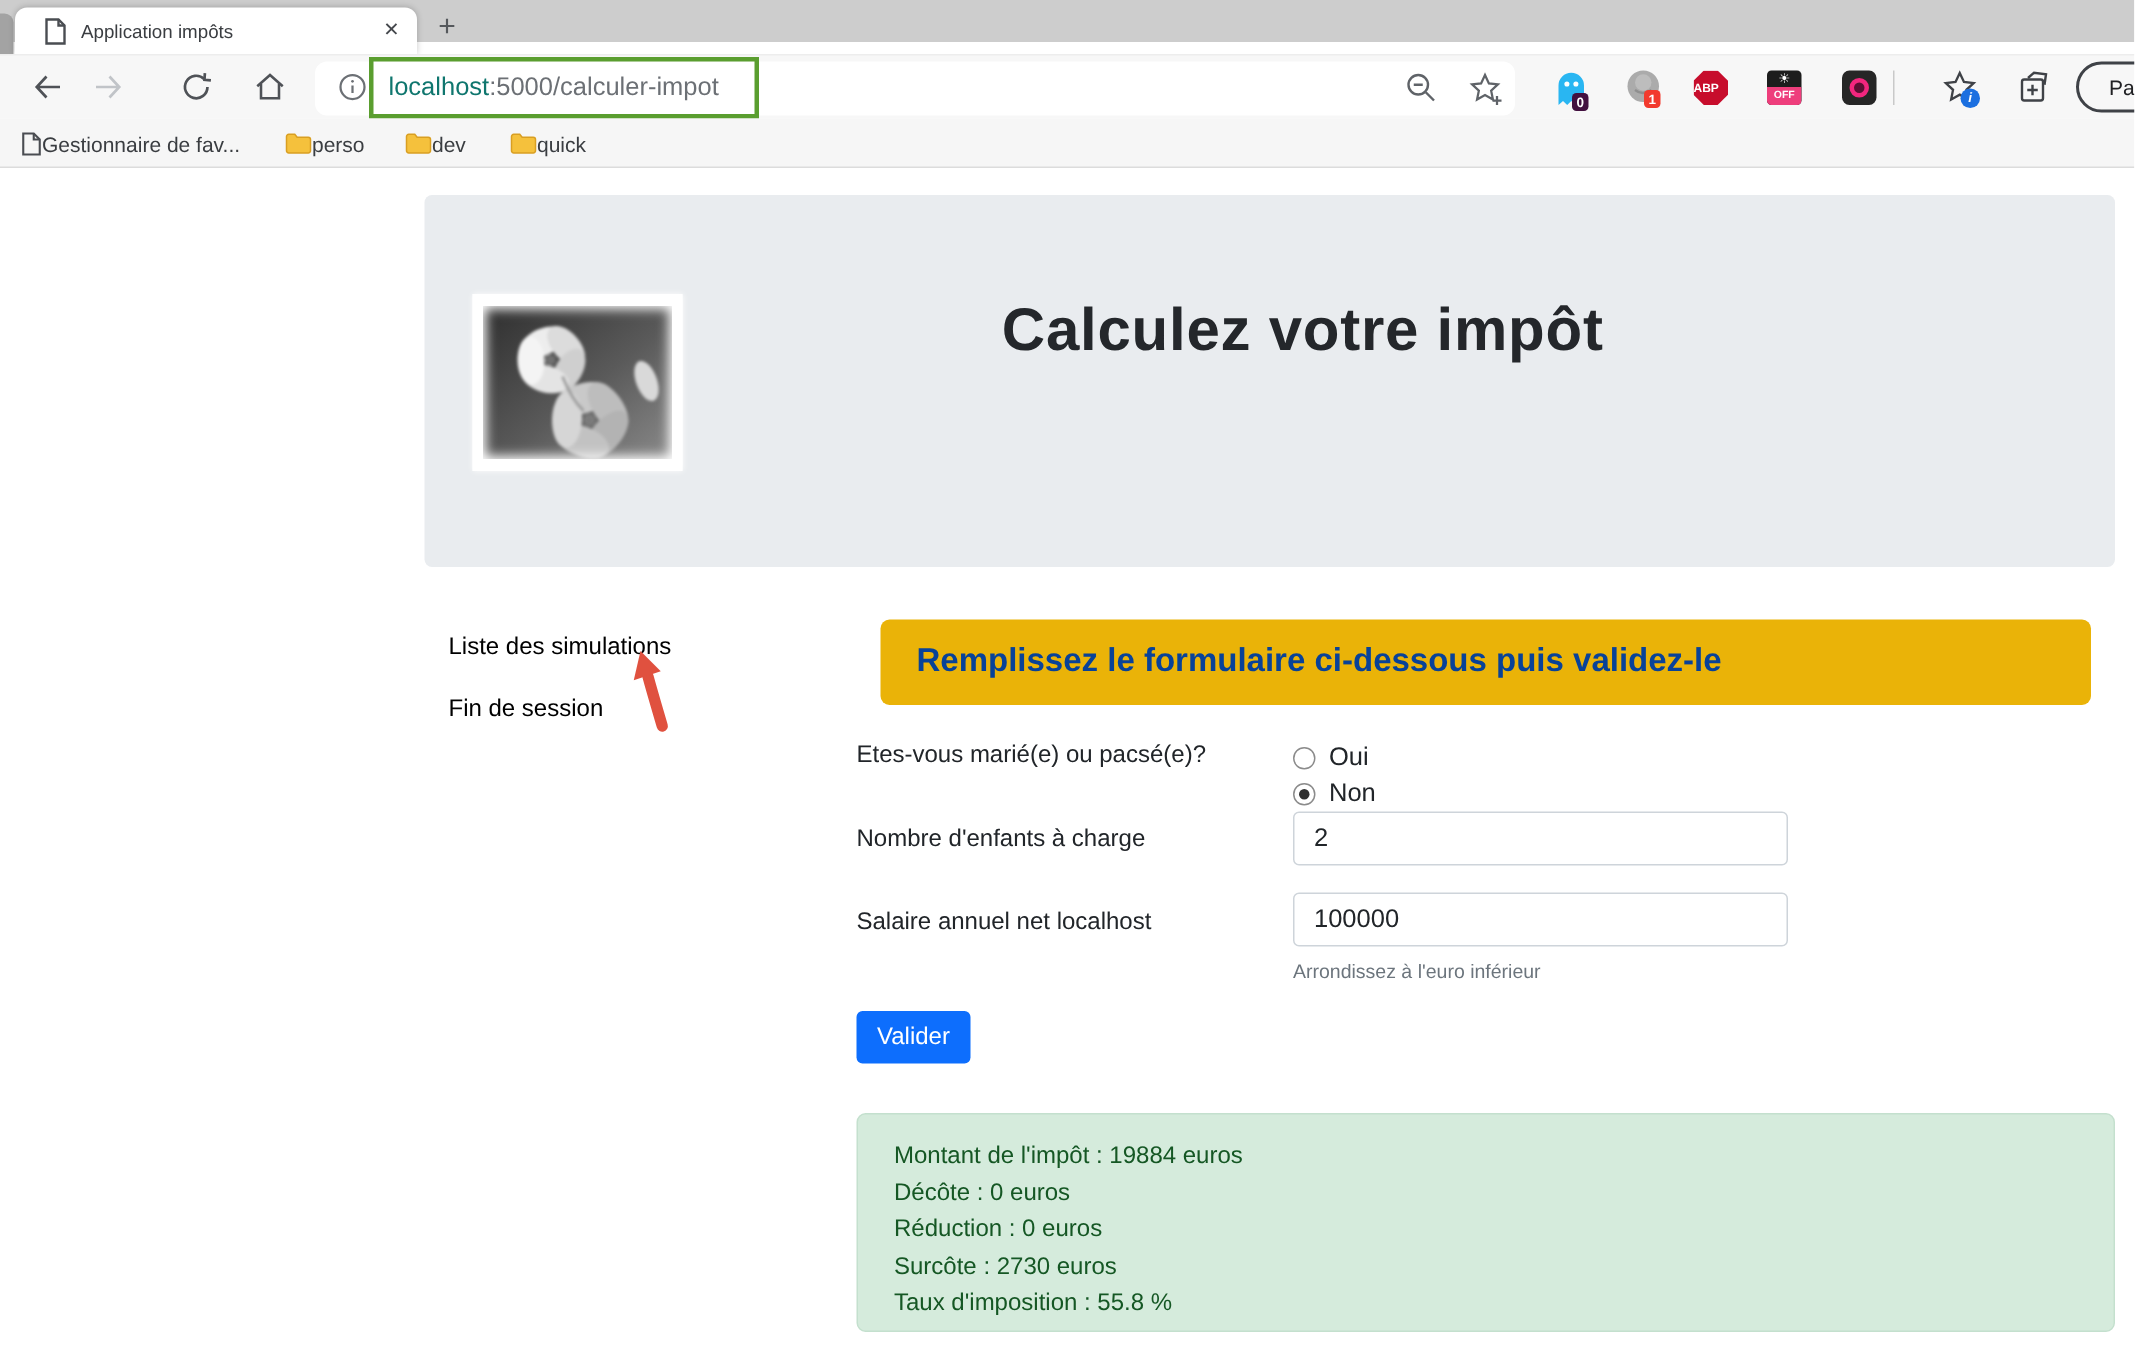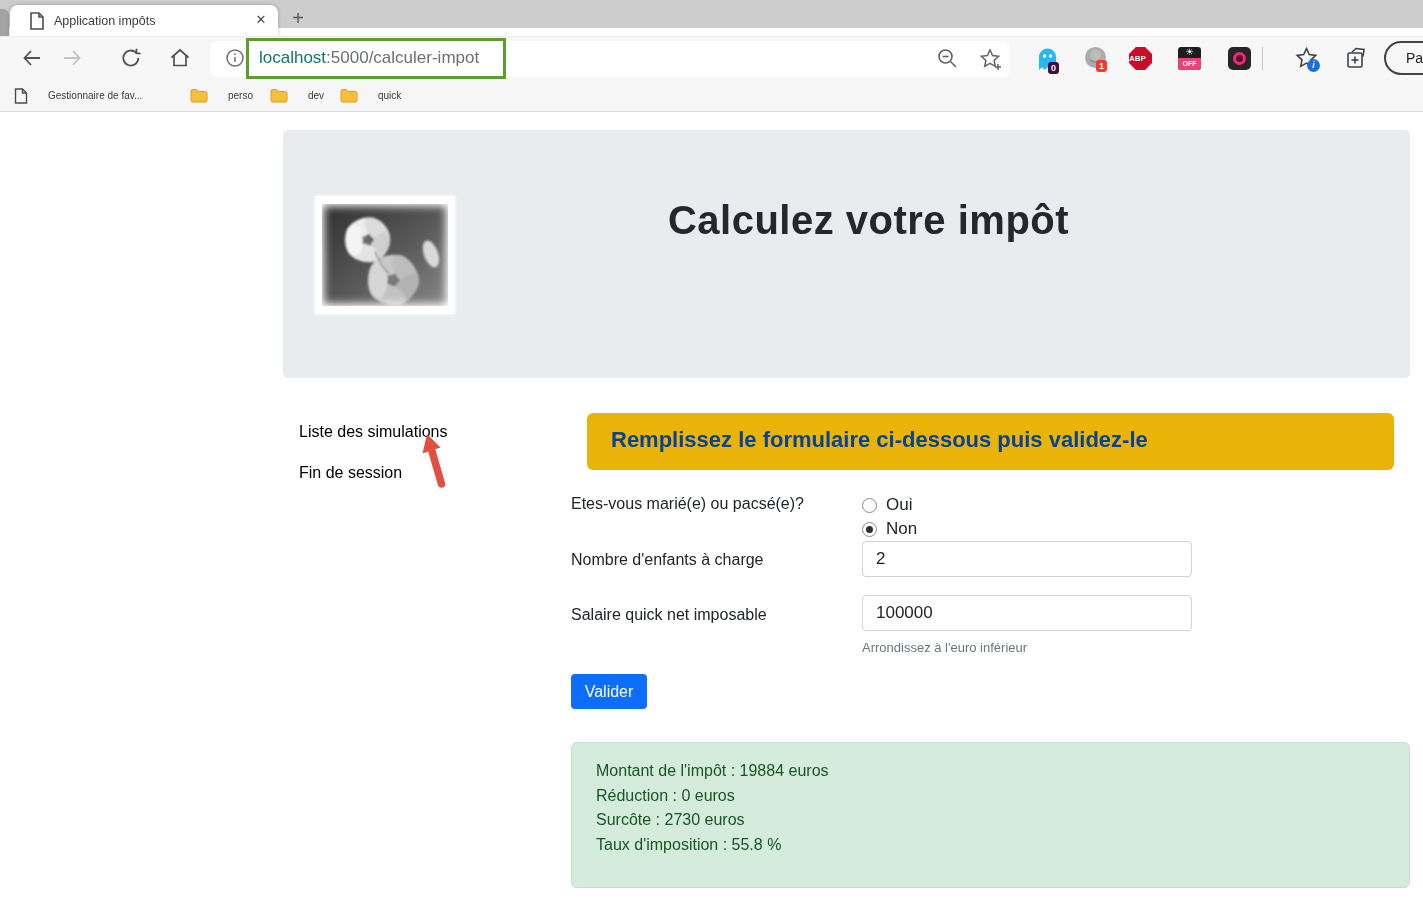--- a/index.html
+++ b/index.html
@@ -26,21 +26,21 @@
   .url-host { color:#0f766e; }
   .url-rest { color:#6c7075; }
   .bar-right-icon { position:absolute; top:10px; }
   .ext-icon { position:absolute; top:9px; }
   .badge { position:absolute; font-size:9px; font-weight:bold; color:#fff; border-radius:3px; padding:1px 3px; line-height:10px; }
   .sep { position:absolute; left:1262px; top:10px; width:1px; height:23px; background:#c9c9c9; }
   .profile-pill { position:absolute; left:1384px; top:4px; width:72px; height:34px; border:2px solid #3f4247; border-radius:17px; font-size:14px; color:#202124; line-height:30px; padding-left:20px; }
 
   
   .favbar { position:absolute; top:79px; left:0; width:100%; height:33px; background:#f6f6f6; border-bottom:1px solid #dcdcdc; }
-  .fav-item { position:absolute; top:0; height:33px; display:flex; align-items:center; gap:20px; font-size:10px; color:#3a3d41; }
+  .fav-item { position:absolute; top:0; height:33px; display:flex; align-items:center; gap:0; font-size:14px; color:#3a3d41; }
 
   
   .page { position:absolute; top:113px; left:0; width:100%; height:787px; background:#fff;padding-left:39px; }
   .jumbotron { position:absolute; left:283px; top:17px; width:1127px; height:248px; background:#e9ecef; border-radius:5px; }
   .hero-img { position:absolute; left:32px; top:66px; width:140px; height:118px; background:#fff; box-shadow:0 0 4px rgba(255,255,255,.9); }
   .hero-title { position:absolute; left:44px; right:0; top:68px; text-align:center; font-size:40px; font-weight:600; color:#24272b; letter-spacing:.5px; }
 
   .nav-link { position:absolute; font-size:16px; color:#000000; text-decoration:none; cursor:pointer; }
   .arrow-annot { position:absolute; left:412px; top:318px; }
 
@@ -280,27 +280,28 @@
     <div class="radio-row" style="top:406px;" data-checked="true">
       <span class="radio-circle">
           <span class="radio-dot"></span>
         </span>
       <span class="radio-label">Non</span>
     </div>
 
     <div class="form-label" style="top:438px;">Nombre d'enfants à charge</div>
     <input class="text-input" style="top: 428px;" value="2">
 
-    <div class="form-label" style="top:493px;">Salaire quick net imposable</div>
+    <div class="form-label" style="top:493px;">Salaire annuel net localhost</div>
     <input class="text-input" style="top: 482px;" value="100000">
     <div class="help-text">Arrondissez à l'euro inférieur</div>
 
     <button class="btn-primary">Valider</button>
 
     <div class="result-box">
       <div class="result-line">Montant de l'impôt : 19884 euros</div>
+      <div class="result-line">Décôte : 0 euros</div>
       <div class="result-line">Réduction : 0 euros</div>
       <div class="result-line">Surcôte : 2730 euros</div>
       <div class="result-line">Taux d'imposition : 55.8 %</div>
     </div>
 
   </div>
 </div>
 
 </body></html>

